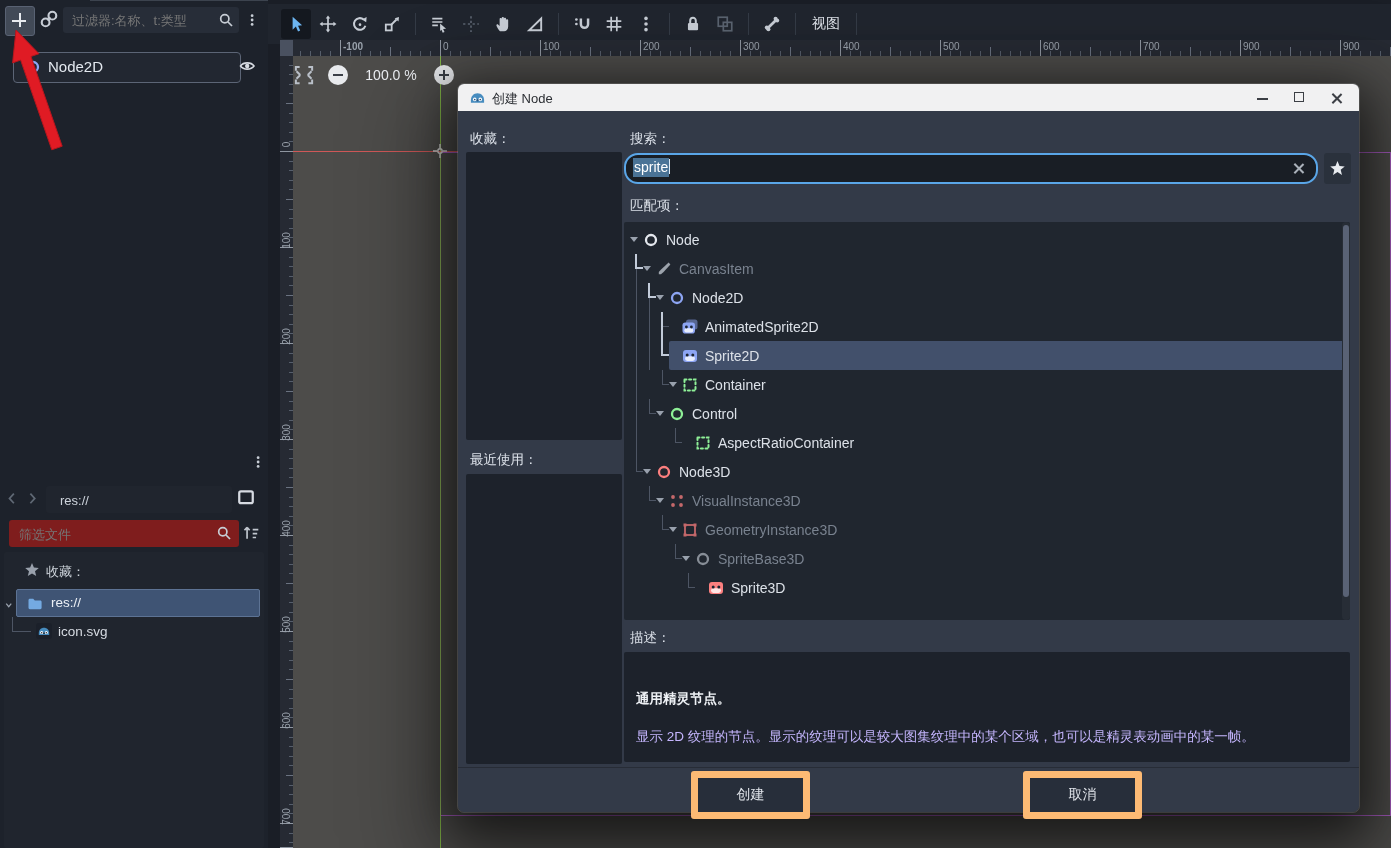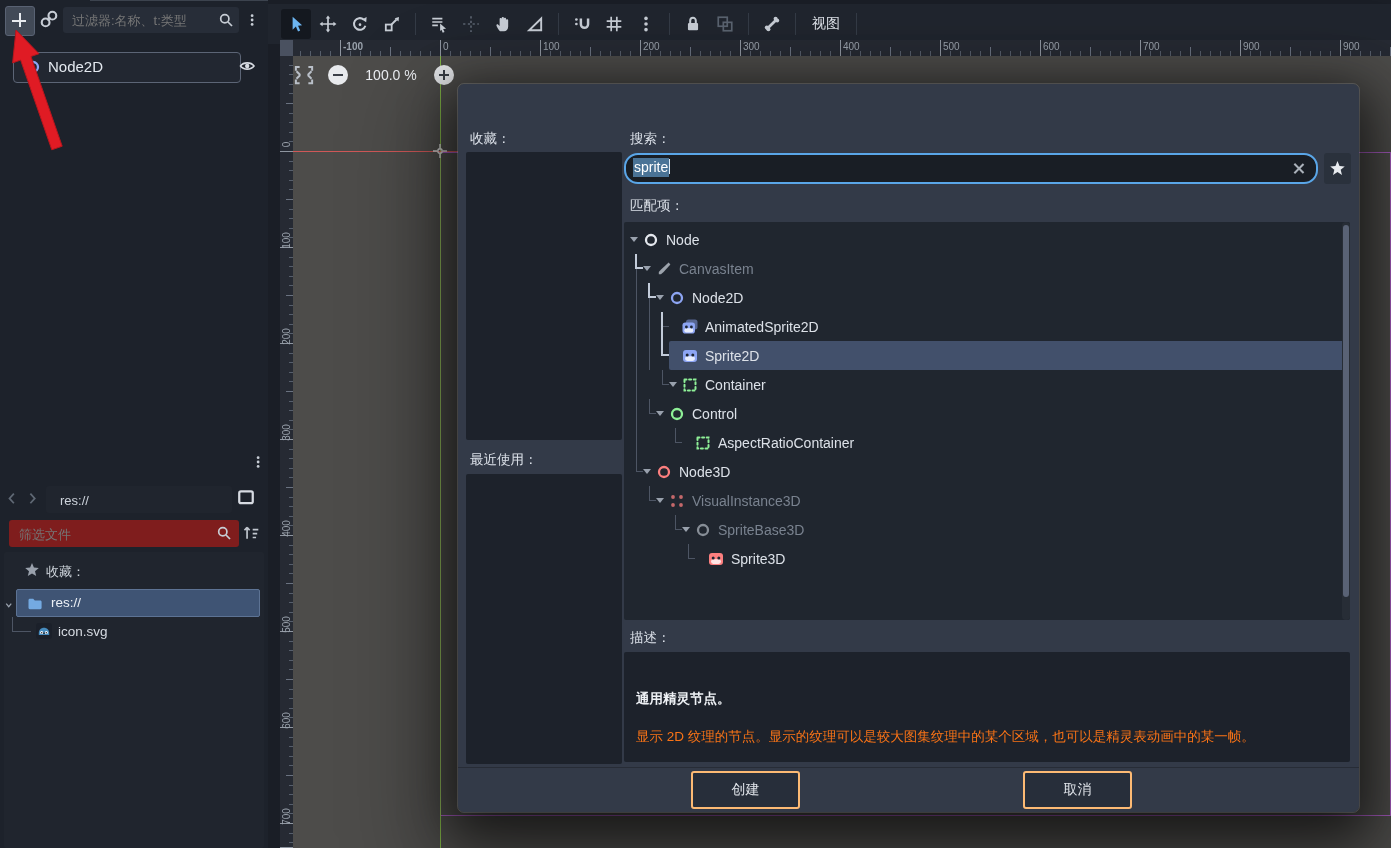--- a/index.html
+++ b/index.html
@@ -141,23 +141,23 @@
   .trow.dim .ticon{opacity:.75}
   .rmain{display:flex;align-items:center;flex:1;height:100%;border-radius:2px}
   .trow.sel .rmain{background:#42506b}
   #lbl-desc{left:172px;top:518px}
   #desc-box{position:absolute;left:166px;top:541px;width:726px;height:110px;background:#1d222b;border-radius:2px;overflow:hidden}
   #class-line{position:absolute;left:12px;top:10px;font-size:14px}
   #class-line .bold{font-weight:bold;color:#f2f4f7}
   #class-line .mono{font-family:"Liberation Mono",monospace;font-size:13px;color:#7aa3cf}
   #class-line .sep{font-family:"Liberation Mono",monospace;font-size:13px;color:#56707f;margin:0 6px}
   #desc-brief{position:absolute;left:12px;top:38px;font-size:13.5px;font-weight:bold;color:#eef1f5}
-  #desc-text{position:absolute;left:12px;top:76px;font-size:13.5px;color:#f97316}
+  #desc-text{position:absolute;left:12px;top:76px;font-size:13.5px;color:#c4b5fd}
   #dlg-footer{position:absolute;left:0;top:656px;width:100%;height:45px;border-top:1px solid #272c36}
-  .dlg-btn{position:absolute;top:3px;width:105px;height:34px;background:#272e3a;border:2px solid #fdba74;border-radius:3px;
+  .dlg-btn{position:absolute;top:3px;width:105px;height:34px;background:#272e3a;border:7px solid #fdba74;border-radius:3px;
            color:#e0e4ea;font-size:14px;display:flex;align-items:center;justify-content:center;cursor:pointer}
   #btn-create{left:233px}
   #btn-cancel{left:565px}
 
   #annotation-arrow{left:0;top:0;width:140px;height:170px;z-index:100;pointer-events:none}
 </style>
 </head>
 <body>
 
 <div id="left-dock" class="abs">
@@ -454,20 +454,41 @@
       <span class="zb"></span>
     </div>
   <div id="zoom-label">100.0 %</div>
   <div id="zoom-in" class="zbtn">
     <span class="zb h"></span>
     <span class="zb v"></span>
   </div>
 </div>
 
 <div id="dialog" class="abs">
+  <div id="dlg-titlebar">
+    <span id="dlg-icon"><svg width="17" height="17" viewBox="0 0 16 16">
+          <path d="M1.8 10.5 C1.8 6.6 4.5 4 8 4 C11.5 4 14.2 6.6 14.2 10.5 V13 H1.8 Z" fill="#478cbf"></path>
+          <circle cx="5.4" cy="9.8" r="1.7" fill="#fff"></circle>
+          <circle cx="10.6" cy="9.8" r="1.7" fill="#fff"></circle>
+          <circle cx="5.4" cy="9.9" r=".8" fill="#30537a"></circle>
+          <circle cx="10.6" cy="9.9" r=".8" fill="#30537a"></circle>
+          <rect x="7.2" y="9.6" width="1.6" height="2" fill="#30537a"></rect>
+        </svg></span>
+    <span id="dlg-title">创建 Node</span>
+    <div class="winbtn" id="win-min">
+        <span class="g"></span>
+      </div>
+    <div class="winbtn" id="win-max">
+        <span class="g"></span>
+      </div>
+    <div class="winbtn" id="win-close">
+      <span class="g a"></span>
+      <span class="g b"></span>
+    </div>
+  </div>
 
   <div id="dlg-body">
     <span class="dlg-label" id="lbl-fav">收藏：</span>
     <div id="box-fav"></div>
     <span class="dlg-label" id="lbl-recent">最近使用：</span>
     <div id="box-recent"></div>
 
     <span class="dlg-label" id="lbl-search">搜索：</span>
     <div id="search-box">
       <span id="search-text"><span class="selbg">sprite</span><span id="search-caret"></span></span>
@@ -671,20 +692,43 @@
                   <circle cx="4" cy="12" r="1.9"></circle>
                   <circle cx="12" cy="12" r="1.9"></circle>
                 </g>
               </svg></div>
             <span class="tlabel">VisualInstance3D</span>
           </div>
         </div>
         <div class="trow dim">
           <div class="gc"></div>
           <div class="gc"></div>
+          <div class="gc">
+            <i class="gv t"></i>
+            <i class="gh"></i>
+          </div>
+          <div class="rmain">
+            <div class="chev">
+              <i></i>
+            </div>
+            <div class="ticon"><svg width="16" height="16" viewBox="0 0 16 16">
+                <rect x="3" y="3" width="10" height="10" fill="none" stroke="#fc7f7f" stroke-width="1.8"></rect>
+                <g fill="#fc7f7f">
+                  <rect x="1.5" y="1.5" width="3" height="3"></rect>
+                  <rect x="11.5" y="1.5" width="3" height="3"></rect>
+                  <rect x="1.5" y="11.5" width="3" height="3"></rect>
+                  <rect x="11.5" y="11.5" width="3" height="3"></rect>
+                </g>
+              </svg></div>
+            <span class="tlabel">GeometryInstance3D</span>
+          </div>
+        </div>
+        <div class="trow dim">
+          <div class="gc"></div>
+          <div class="gc"></div>
           <div class="gc"></div>
           <div class="gc">
             <i class="gv t"></i>
             <i class="gh"></i>
           </div>
           <div class="rmain">
             <div class="chev">
               <i></i>
             </div>
             <div class="ticon"><svg width="16" height="16" viewBox="0 0 16 16">

